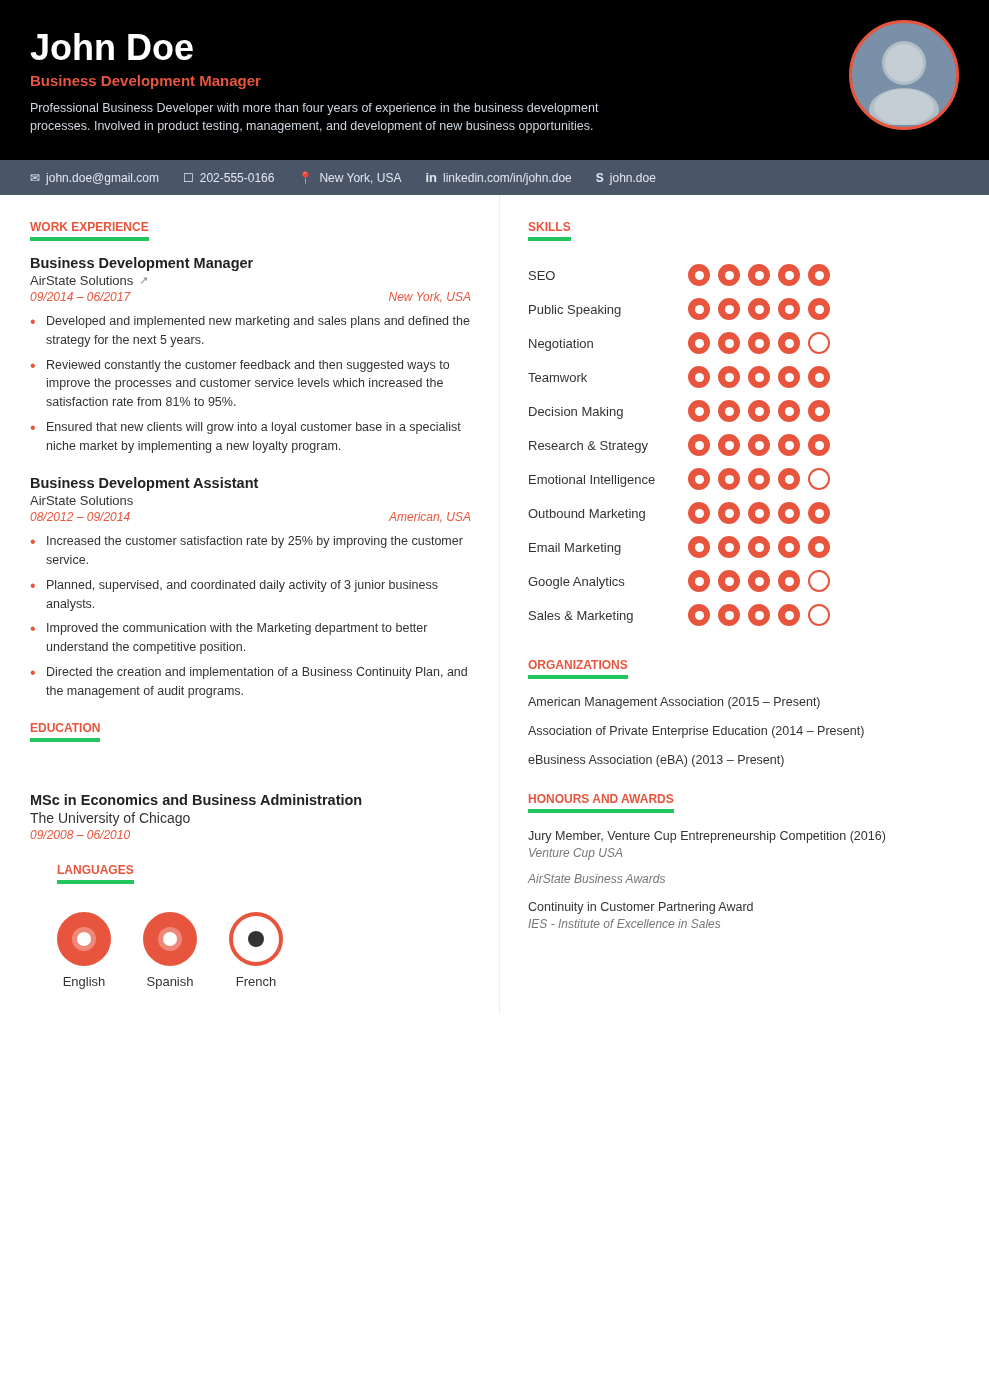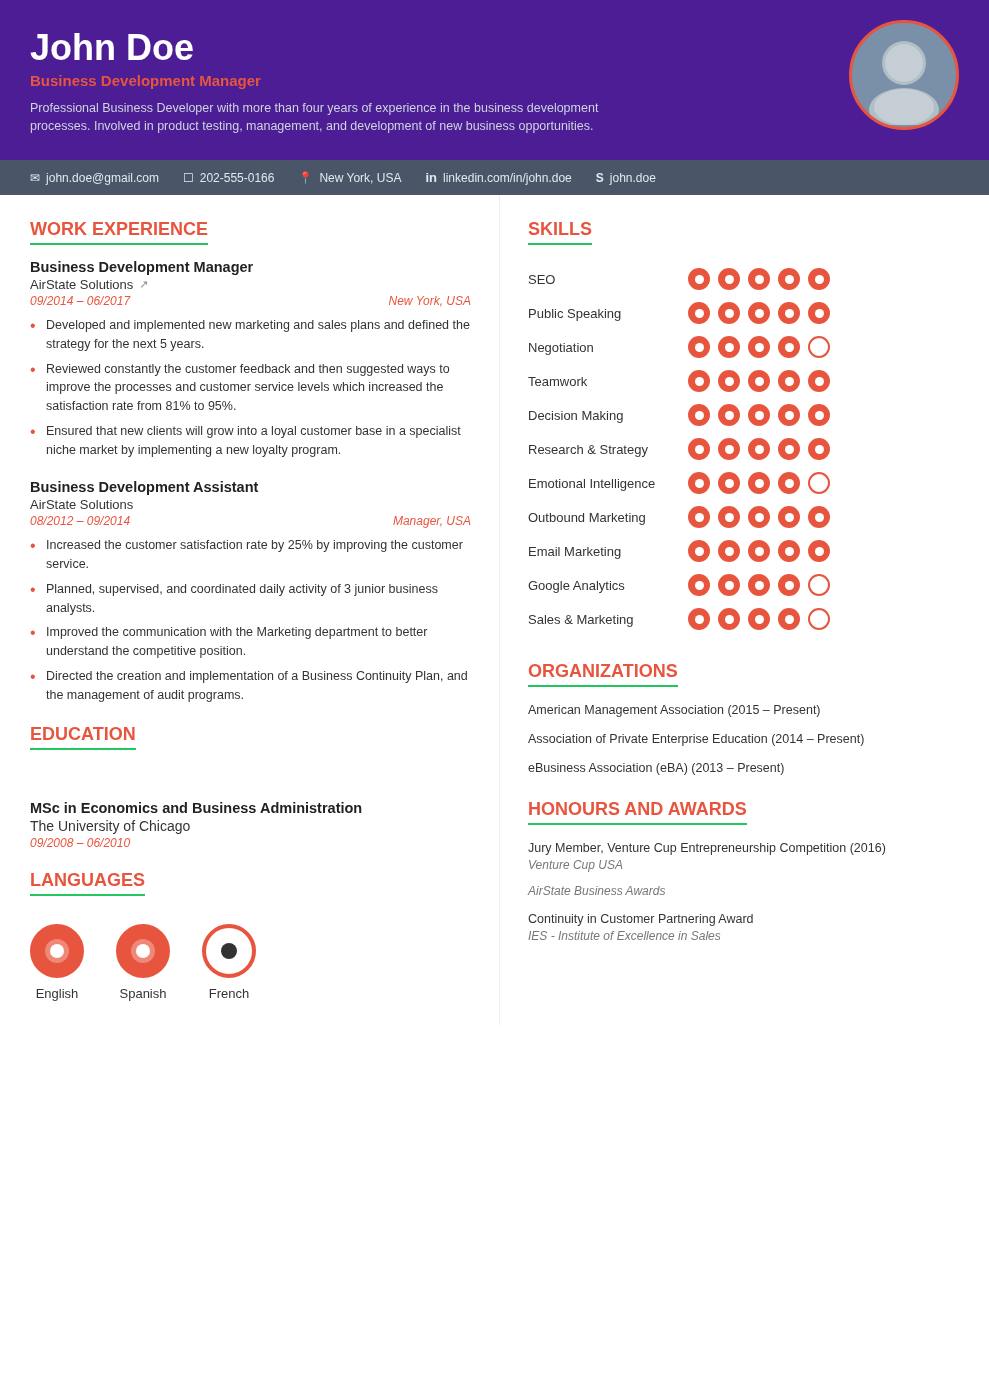--- a/index.html
+++ b/index.html
@@ -5,21 +5,21 @@
     * { margin: 0; padding: 0; box-sizing: border-box; }
     body {
       font-family: Arial, sans-serif;
       background: #fff;
       width: 989px;
       min-height: 1400px;
       font-size: 13px;
       color: #222;
     }
     .header {
-      background: #4c1d95;
+      background: #000000;
       color: #fff;
       padding: 28px 30px 0 30px;
       position: relative;
       min-height: 160px;
     }
     .header-name {
       font-size: 36px;
       font-weight: bold;
       color: #fff;
       line-height: 1.1;
@@ -78,25 +78,25 @@
     .left-col {
       width: 500px;
       padding: 24px 28px 24px 30px;
       border-right: 1px solid #eee;
     }
     .right-col {
       width: 489px;
       padding: 24px 30px 24px 28px;
     }
     .section-title {
-      font-size: 18px;
+      font-size: 12px;
       font-weight: bold;
       color: #e8553e;
       text-transform: uppercase;
-      border-bottom: 2px solid #22c55e;
+      border-bottom: 4px solid #22c55e;
       padding-bottom: 3px;
       margin-bottom: 14px;
       display: inline-block;
     }
     .job-title {
       font-size: 14.5px;
       font-weight: bold;
       color: #222;
       margin-bottom: 2px;
     }
@@ -156,20 +156,21 @@
       color: #333;
       margin-bottom: 2px;
     }
     .edu-dates {
       font-style: italic;
       color: #e8553e;
       font-size: 12px;
     }
     .languages-section {
       margin-top: 20px;
+      margin-left: 27px;
     }
     .lang-items {
       display: flex;
       gap: 32px;
       margin-top: 14px;
     }
     .lang-item {
       display: flex;
       flex-direction: column;
       align-items: center;
@@ -338,21 +339,21 @@
       </div>
 
       
       <div class="work-block">
         <div class="job-title">Business Development Assistant</div>
         <div class="company-name">
           <span>AirState Solutions</span>
         </div>
         <div class="job-meta">
           <span>08/2012 – 09/2014</span>
-          <span>Manager, USA</span>
+          <span>American, USA</span>
         </div>
         <ul class="bullet-list">
           <li>Increased the customer satisfaction rate by 25% by improving the customer service.</li>
           <li>Planned, supervised, and coordinated daily activity of 3 junior business analysts.</li>
           <li>Improved the communication with the Marketing department to better understand the competitive position.</li>
           <li>Directed the creation and implementation of a Business Continuity Plan, and the management of audit programs.</li>
         </ul>
       </div>
     </div>
 

